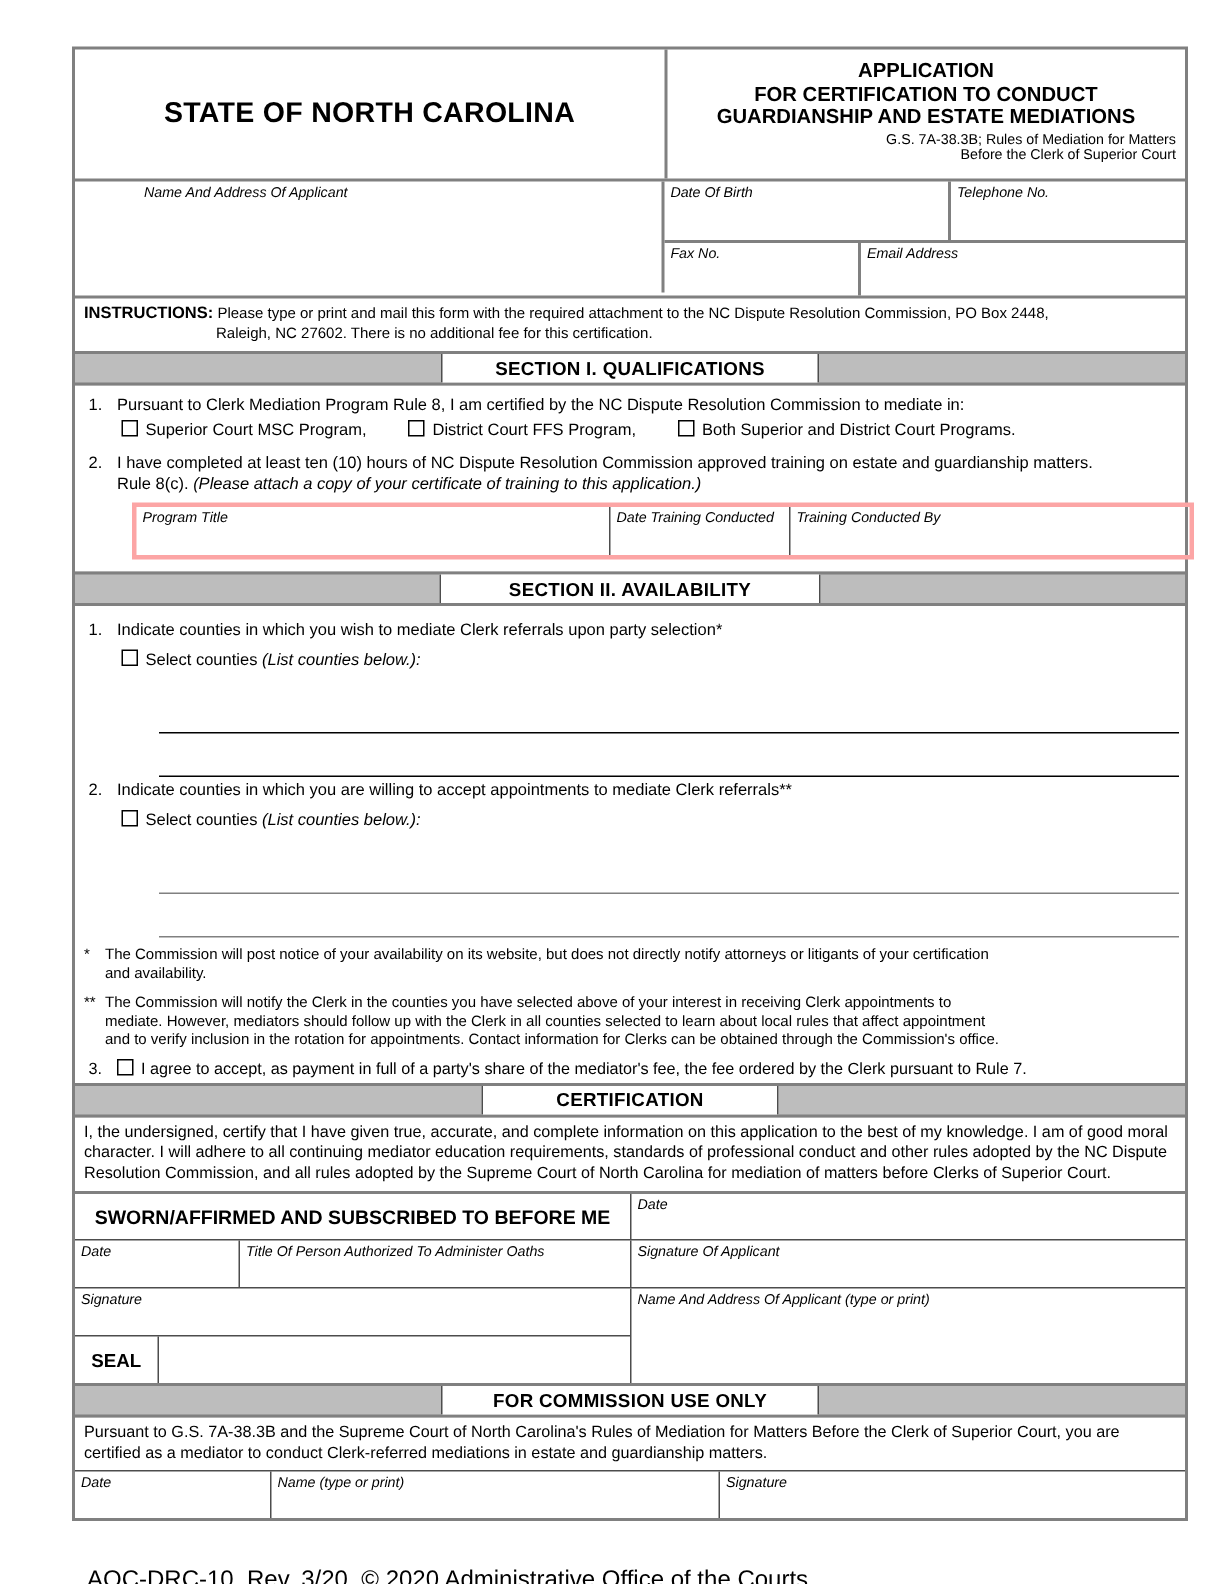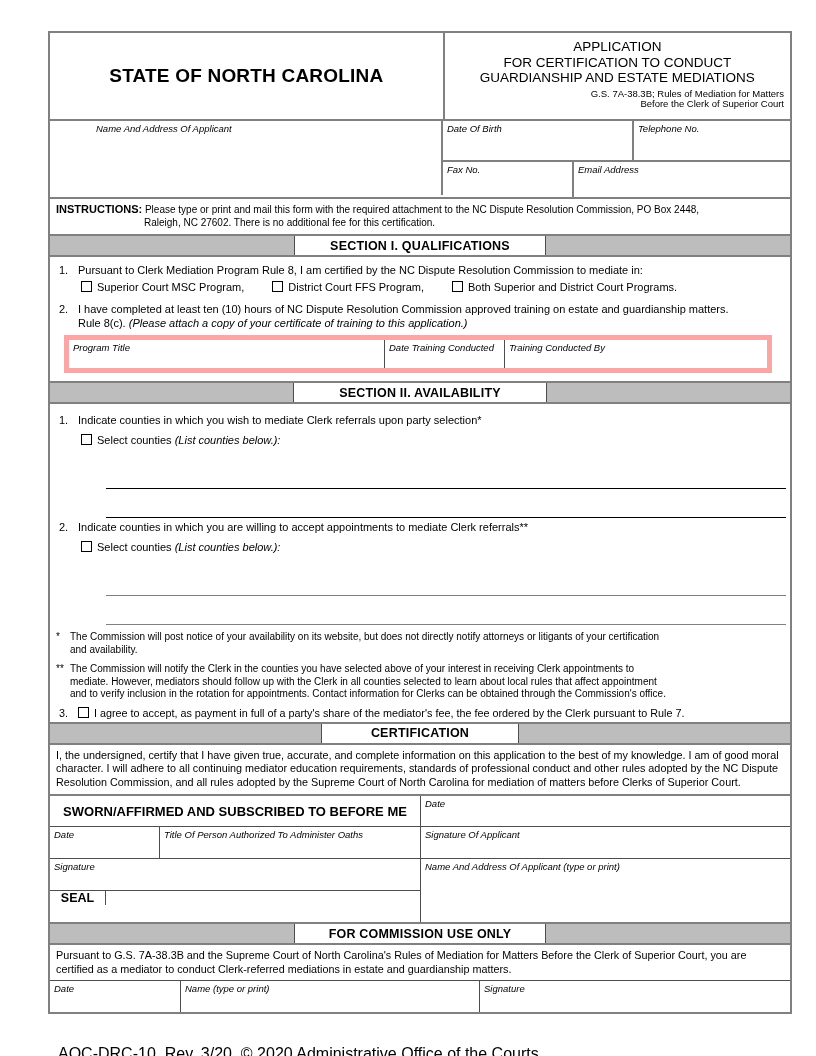--- a/index.html
+++ b/index.html
@@ -38,21 +38,21 @@
     display:flex;align-items:center;justify-content:center;
     height:86px;
   }
   .hdr-left .t{
     font-size:19px;font-weight:bold;letter-spacing:.2px;text-align:center;
   }
   .hdr-right{
     width:368px;box-sizing:border-box;height:86px;
     padding:6px 4px 0 4px;text-align:center;
   }
-  .hdr-right .t1{font-size:13.5px;font-weight:normal;line-height:15.5px;}
+  .hdr-right .t1{font-size:13.5px;font-weight:bold;line-height:15.5px;}
   .hdr-right .sub{
     font-size:9.5px;line-height:10.5px;text-align:right;padding-right:2px;margin-top:3px;
   }
 
   
   .appl{display:flex;border-bottom:2px solid #808080;}
   .appl-name{width:372px;box-sizing:border-box;border-right:2px solid #808080;height:74px;margin-left:42px;}
   .appl-right{width:368px;box-sizing:border-box;}
   .appl-r1{display:flex;height:39px;border-bottom:2px solid #808080;}
   .appl-r2{display:flex;height:35px;}
@@ -109,23 +109,23 @@
     height:28px;
   }
   .uline.g{border-bottom:1.4px solid #808080;}
 
   .foot{font-size:10px;line-height:12.5px;margin-top:5px;display:flex;}
   .foot .mk{flex:none;width:14px;}
   .foot .bd{flex:1;}
 
   
   .ttable{
-    margin:5px 0 4px 8px;
+    margin:5px 0 4px 32px;
     width:708px;
-    border:5px solid #fca5a5;
+    border:3px solid #fca5a5;
     box-sizing:border-box;
     display:flex;height:38px;
   }
   .ttable .c1{width:316px;border-right:1px solid #4d4d4d;box-sizing:border-box;}
   .ttable .c2{width:120px;border-right:1px solid #4d4d4d;box-sizing:border-box;}
   .ttable .c3{flex:1;box-sizing:border-box;}
 
   
   .certtxt{
     padding:4px 6px 5px 6px;
@@ -142,21 +142,21 @@
 
   .r2{display:flex;border-bottom:1px solid #4d4d4d;}
   .r2 .a{width:110px;box-sizing:border-box;border-right:1px solid #4d4d4d;height:31px;}
   .r2 .b{width:261px;box-sizing:border-box;border-right:1px solid #4d4d4d;height:31px;}
   .r2 .c{flex:1;box-sizing:border-box;}
 
   .notarywrap{display:flex;border-bottom:2px solid #808080;}
   .notary-left{width:371px;box-sizing:border-box;border-right:1px solid #4d4d4d;}
   .nl-sig{height:32px;border-bottom:1px solid #4d4d4d;box-sizing:border-box;}
   .nl-row{display:flex;height:31px;border-bottom:1px solid #4d4d4d;box-sizing:border-box;}
-  .nl-row:last-child{border-bottom:none;flex-direction:column;}
+  .nl-row:last-child{border-bottom:none;}
   .nl-c1{
     width:56px;box-sizing:border-box;border-right:1px solid #4d4d4d;
     display:flex;align-items:center;justify-content:center;
     font-size:10px;
   }
   .nl-c1.seal{font-size:12.5px;font-weight:bold;}
   .nl-c1 .nt{font-style:italic;font-size:9.5px;}
   .nl-c2{flex:1;box-sizing:border-box;}
   .notary-right{flex:1;box-sizing:border-box;}
 

